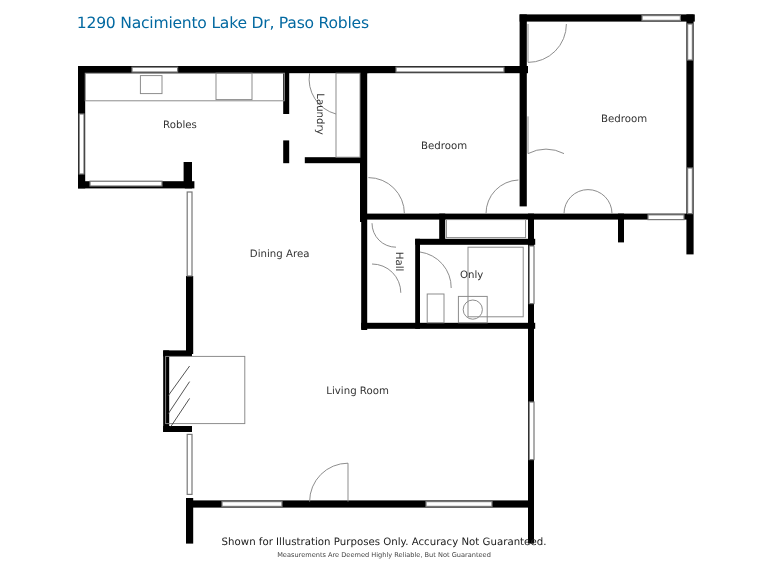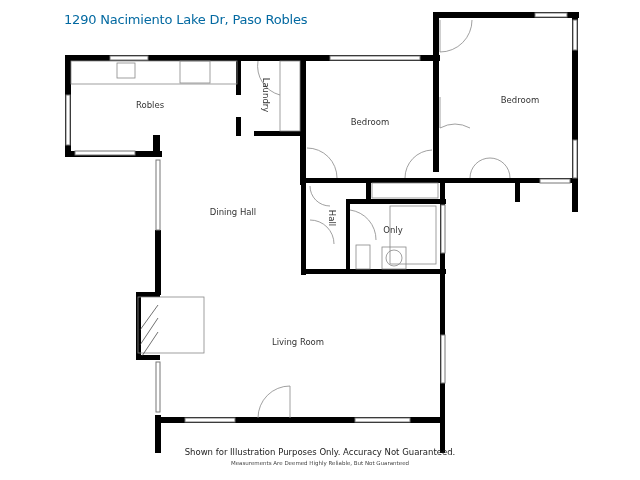--- a/index.html
+++ b/index.html
@@ -94,19 +94,19 @@
     <line x1="140" y1="330" x2="158" y2="305"></line>
       <line x1="140" y1="345" x2="158" y2="318"></line>
       <line x1="142" y1="356" x2="158" y2="332"></line>
   </g>
 </svg>
 
 <div class="lbl" style="left:150px;top:105px">Robles</div>
 <div class="lbl vert" style="left:266px;top:95px">Laundry</div>
 <div class="lbl" style="left:370px;top:122px">Bedroom</div>
 <div class="lbl" style="left:520px;top:100px">Bedroom</div>
-<div class="lbl" style="left:233px;top:212px">Dining Hall</div>
+<div class="lbl" style="left:233px;top:212px">Dining Area</div>
 <div class="lbl vert" style="left:332px;top:218px">Hall</div>
 <div class="lbl" style="left:393px;top:230px">Only</div>
-<div class="lbl" style="left:298px;top:342px">Living Room</div>
+<div class="lbl" style="left:298px;top:326px">Living Room</div>
 
 <div class="foot1">Shown for Illustration Purposes Only. Accuracy Not Guaranteed.</div>
 <div class="foot2">Measurements Are Deemed Highly Reliable, But Not Guaranteed</div>
 
 </body></html>

